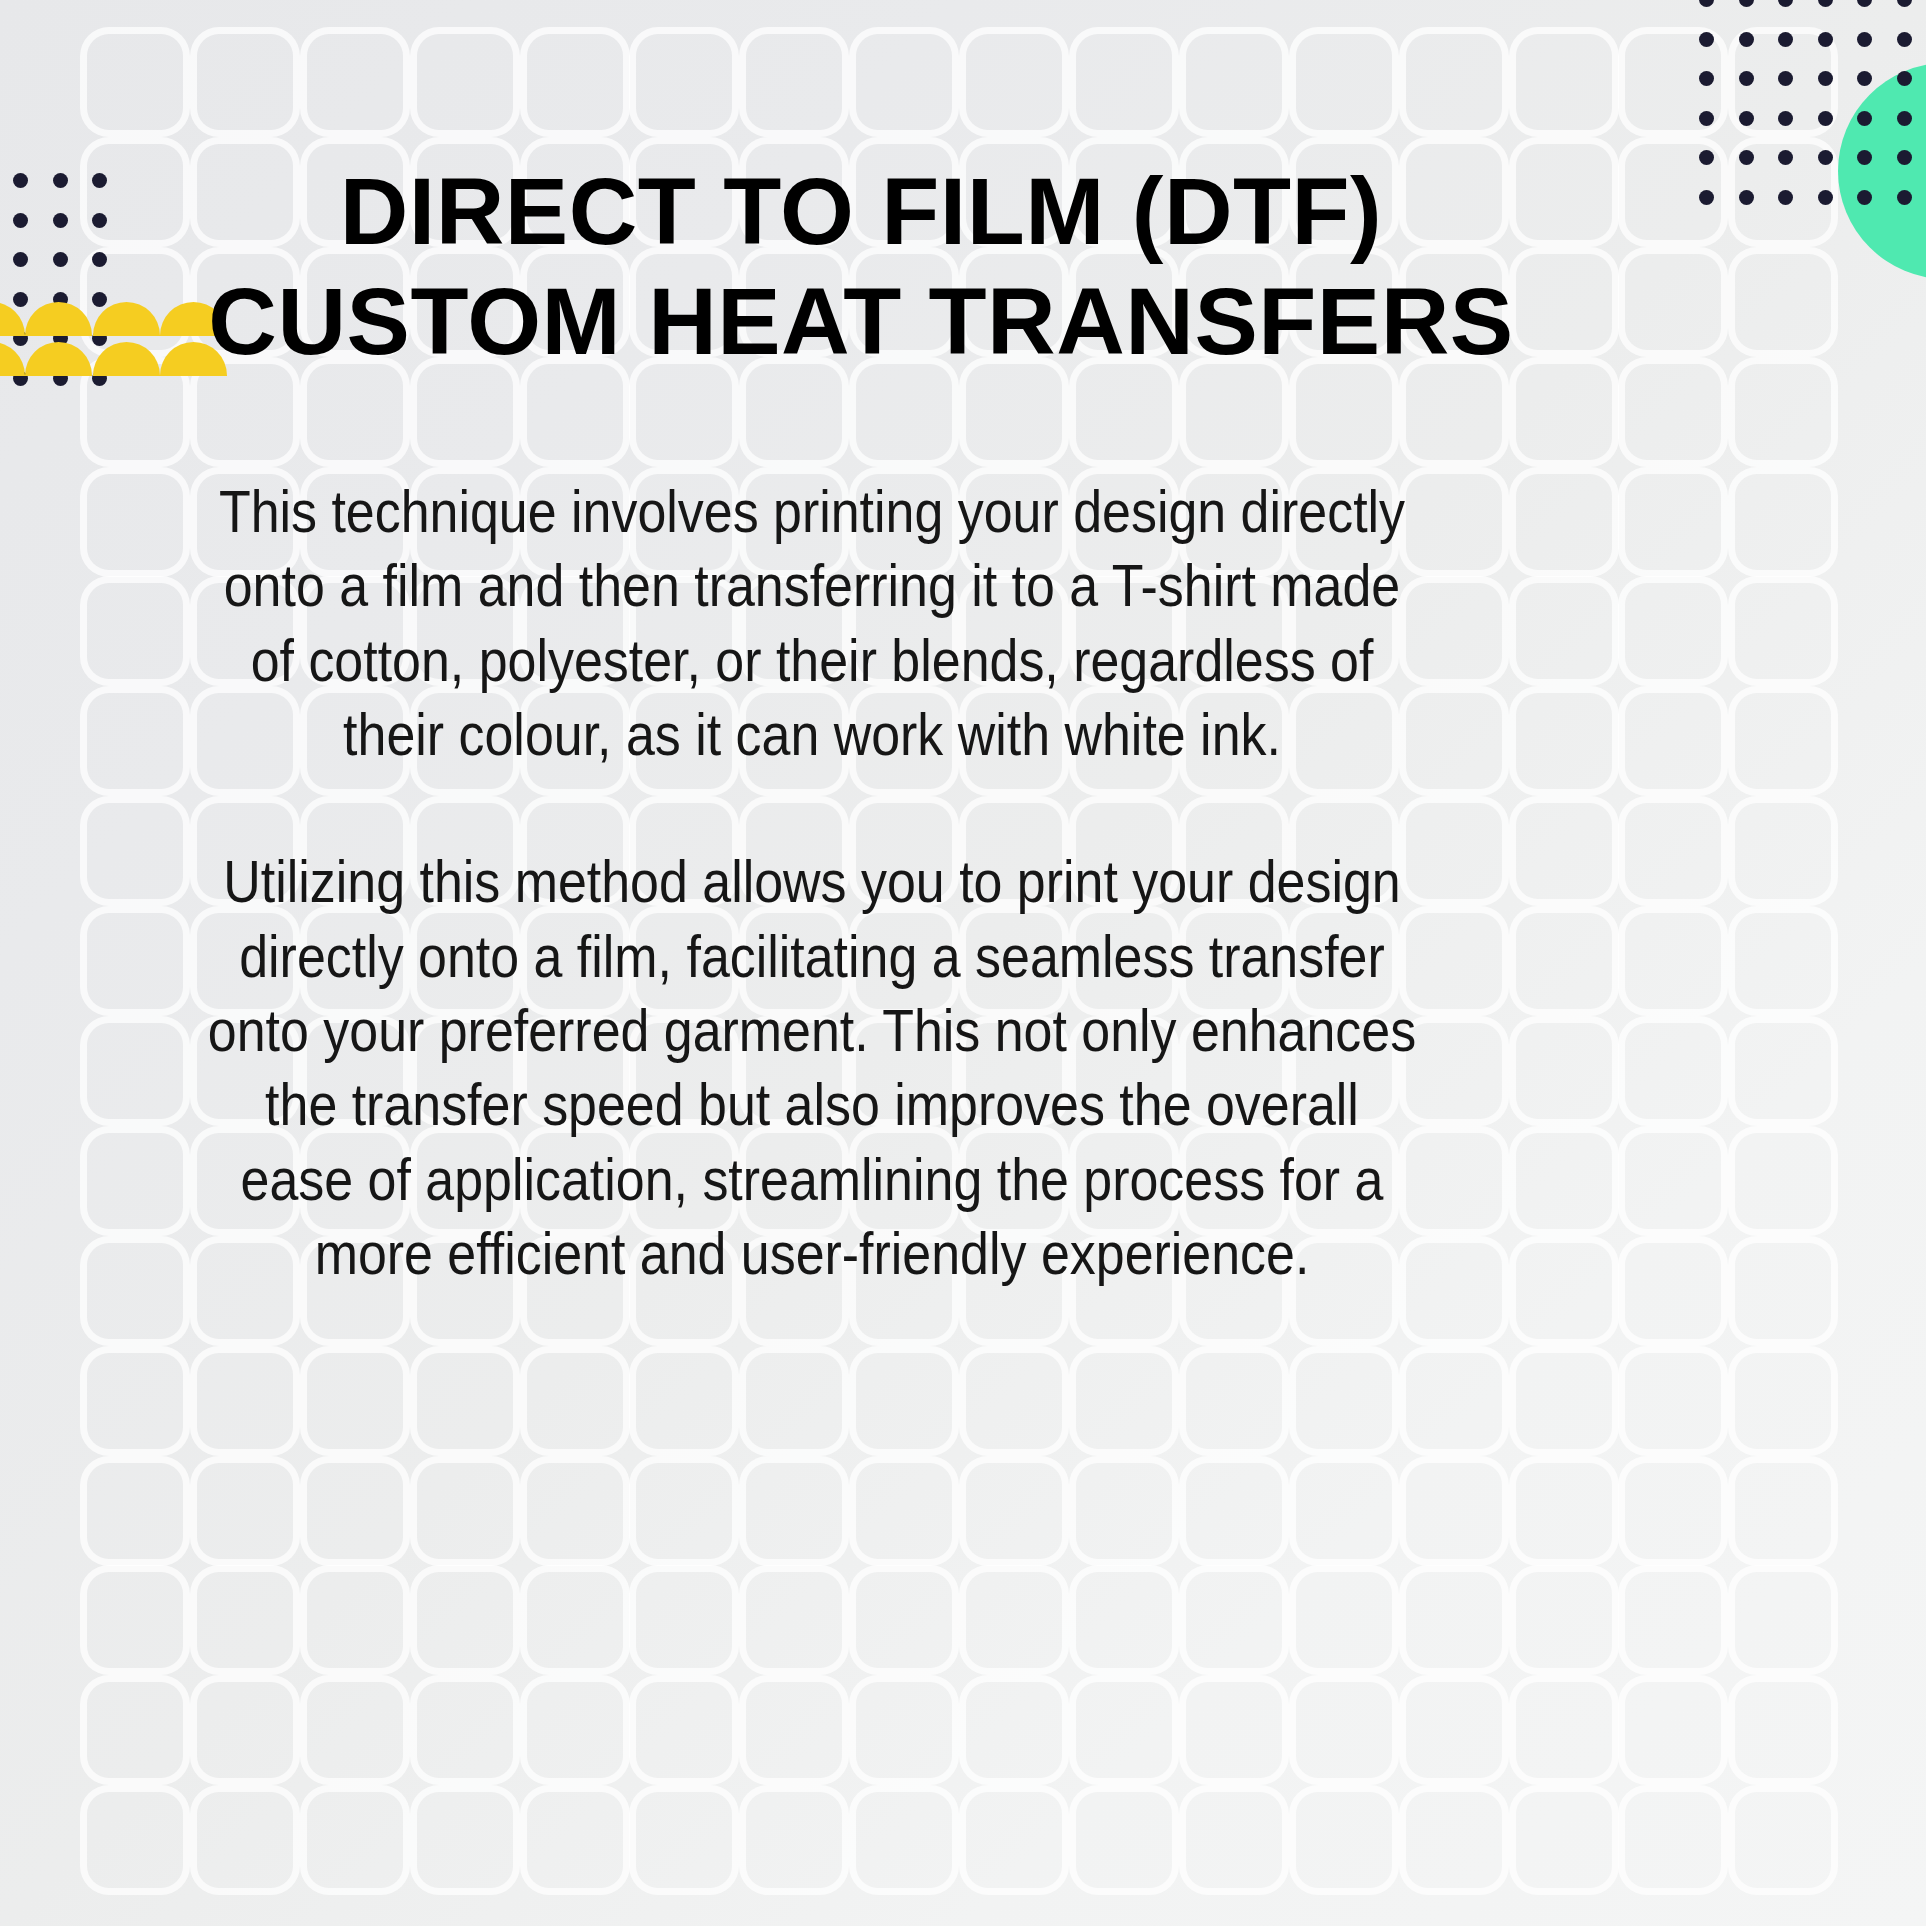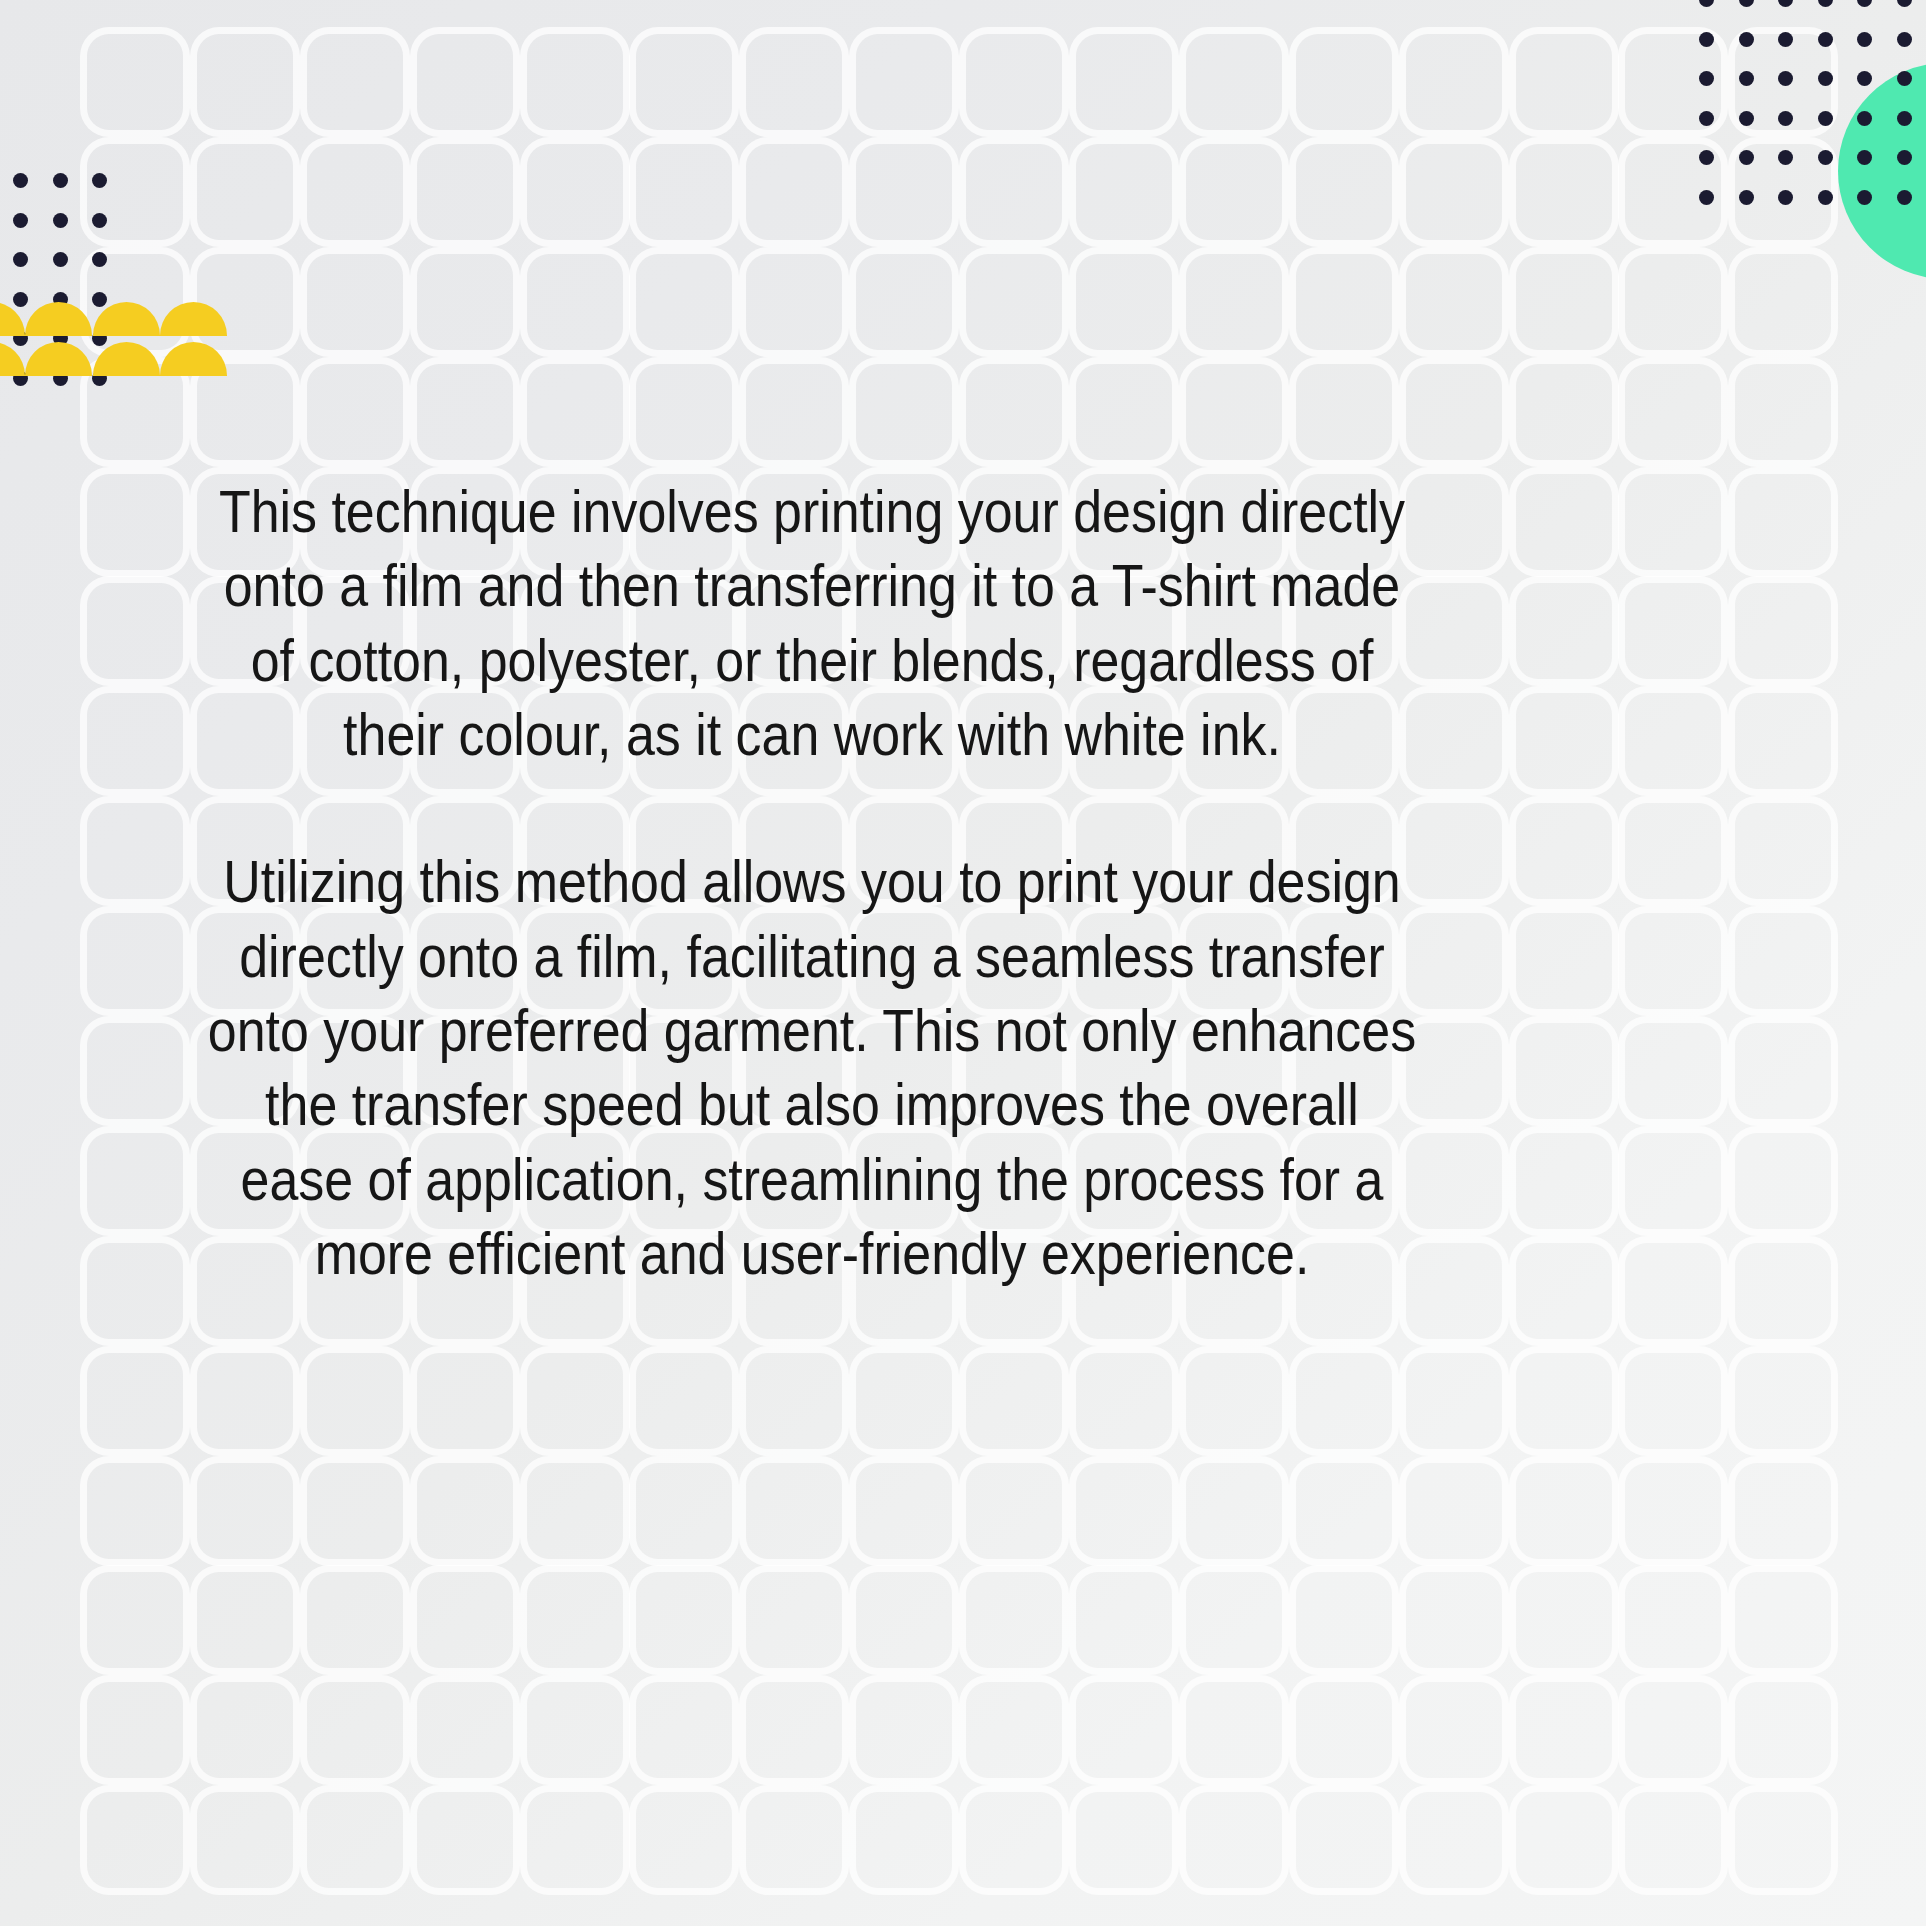--- a/index.html
+++ b/index.html
@@ -471,20 +471,24 @@
       <div class="semi" style="left: 135px; top: 0px; background: rgb(245, 205, 33);"></div>
       <div class="semi" style="left: 202px; top: 0px; background: rgb(245, 205, 33);"></div>
       <div class="semi" style="left: 0px; top: 40px; background: rgb(245, 205, 33);"></div>
       <div class="semi" style="left: 67px; top: 40px; background: rgb(245, 205, 33);"></div>
       <div class="semi" style="left: 135px; top: 40px; background: rgb(245, 205, 33);"></div>
       <div class="semi" style="left: 202px; top: 40px; background: rgb(245, 205, 33);"></div>
     </div>
 
   <div id="content">
 
+    <div id="headline">
+      <span class="hl-line">DIRECT TO FILM (DTF)</span>
+      <span class="hl-line">CUSTOM HEAT TRANSFERS</span>
+    </div>
 
     <div id="body-copy">
       <p>This technique involves printing your design directly onto a film and then transferring it to a T-shirt made of cotton, polyester, or their blends, regardless of their colour, as it can work with white ink.</p>
       <p>Utilizing this method allows you to print your design directly onto a film, facilitating a seamless transfer onto your preferred garment. This not only enhances the transfer speed but also improves the overall ease of application, streamlining the process for a more efficient and user-friendly experience.</p>
     </div>
 
   </div>
 </div>
 
 

